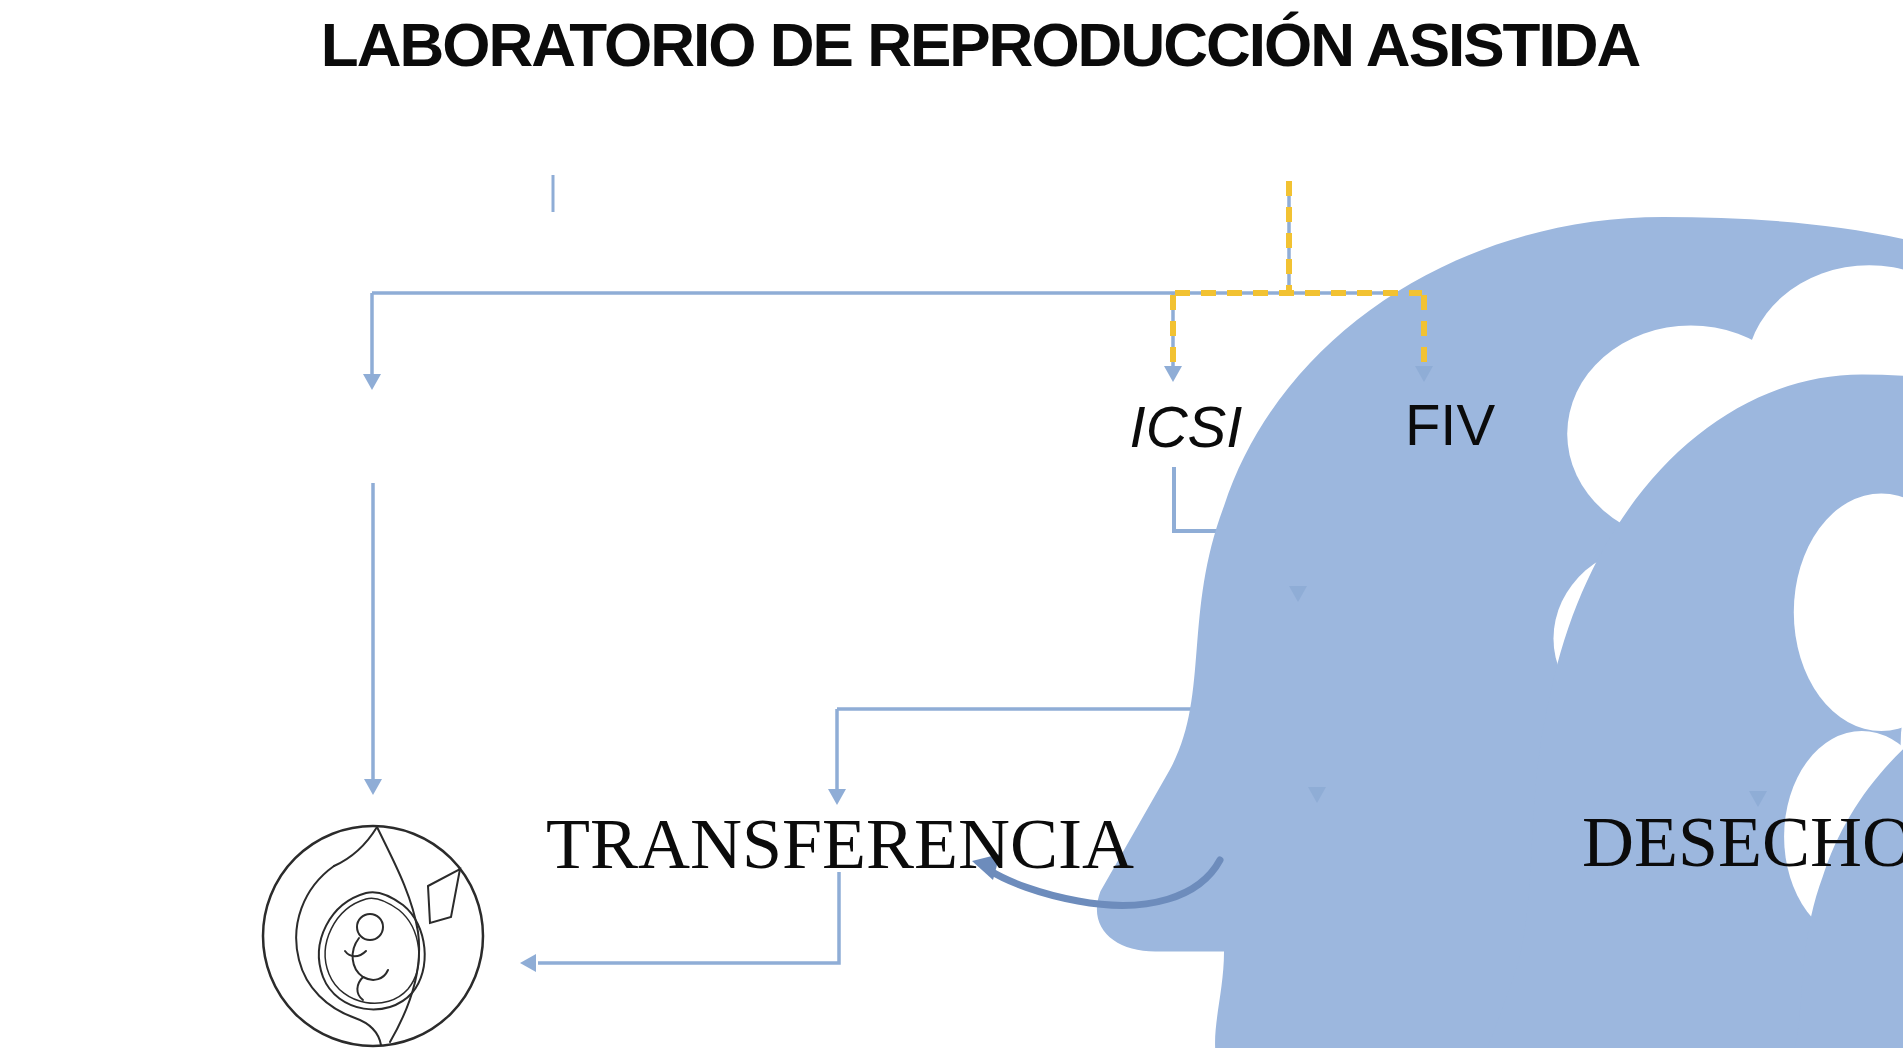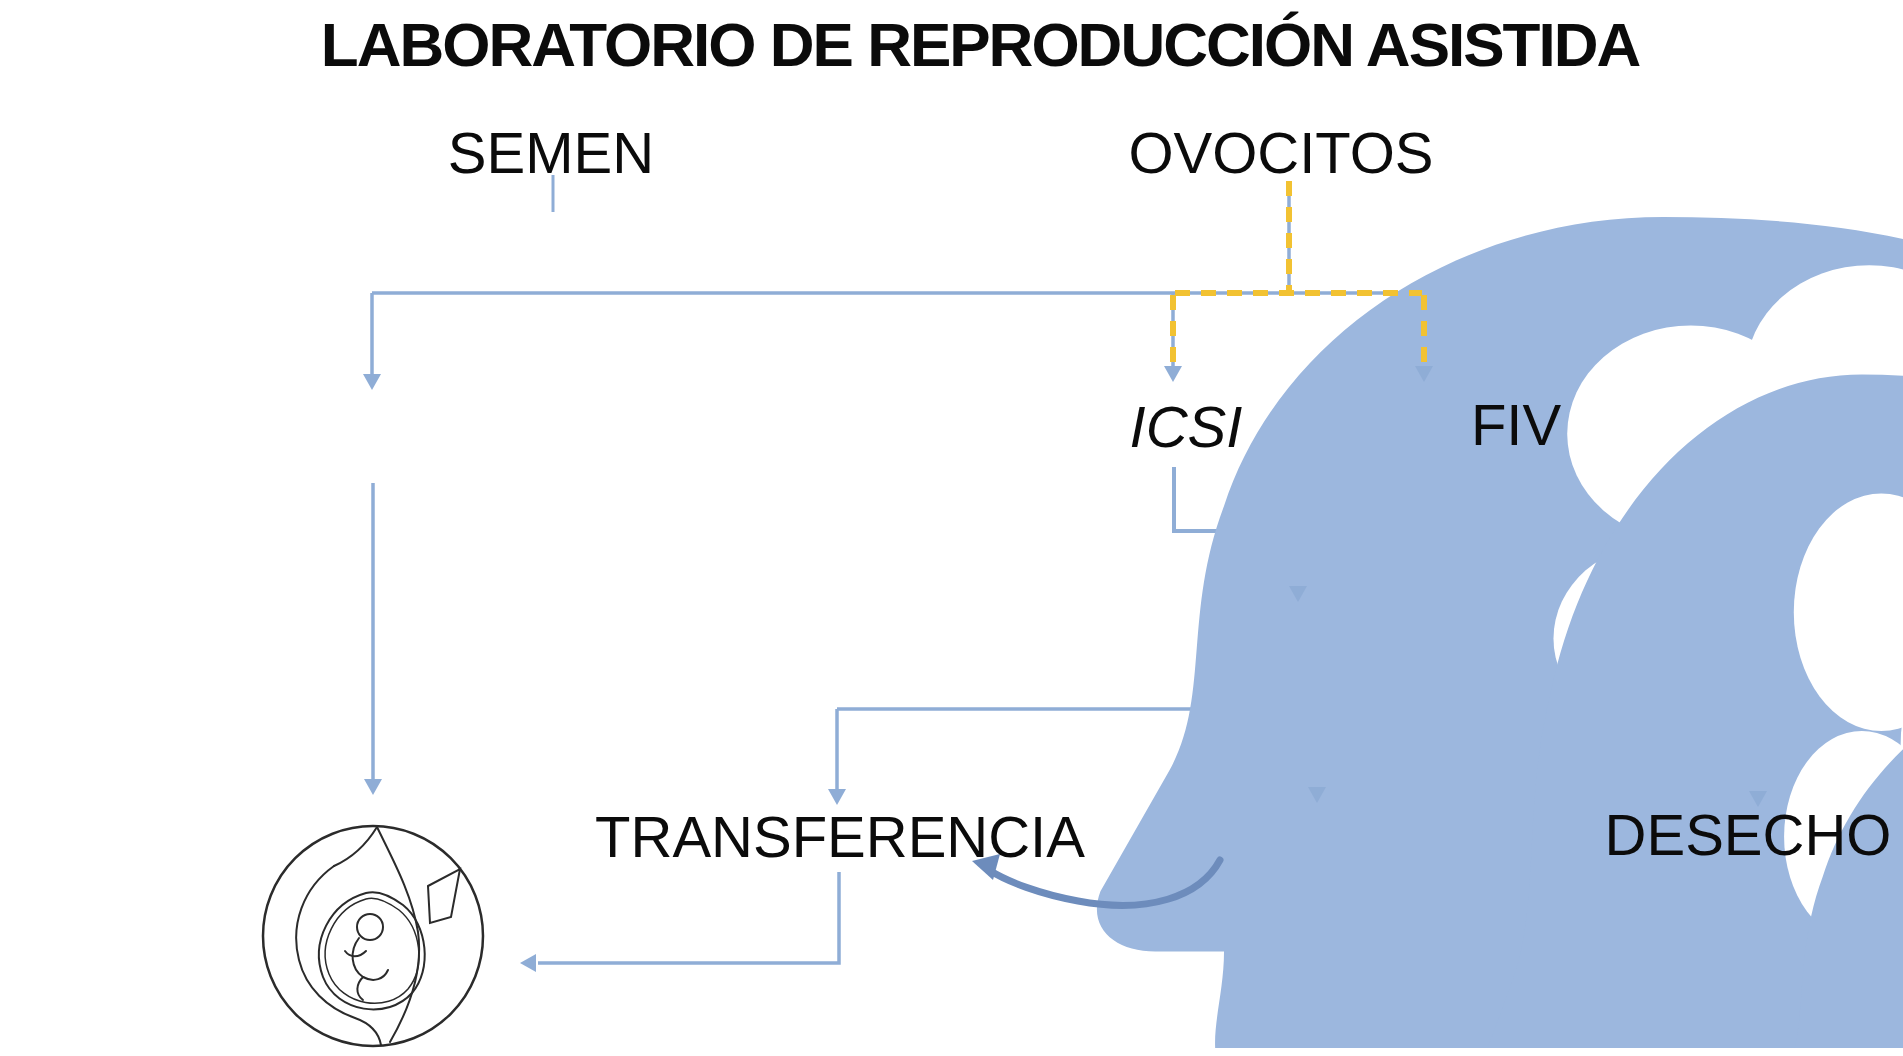--- a/index.html
+++ b/index.html
@@ -16,21 +16,21 @@
     transform:translateX(-50%);
     white-space:nowrap;
     color:#0b0b0b;
     line-height:1;
     font-weight:400;
     letter-spacing:0px;
   }
   .lbl-title{font-size:62px;font-weight:800;letter-spacing:-2px;}
   .lbl-node{font-size:58px;}
   .lbl-mid{font-size:56px;}
-  .lbl-bottom{font-size:58px;}
+  .lbl-bottom{font-size:72px;font-family:Liberation Serif, serif;}
 </style>
 </head>
 <body>
 
 <div id="canvas">
 
   <svg id="diagram-svg" width="1903" height="1056" viewBox="0 0 1903 1056">
     <defs>
       <symbol id="headicon" viewBox="0 0 100 100">
         <path d="M45,3 C30,3 17,13 13,27 C10,36 12,43 9,49 L4,59 C3,62 5,64 8,64 L13,64
@@ -123,28 +123,26 @@
       <path d="M366,899 C335,908 317,944 329,974 C342,1006 387,1013 408,989 C426,967 421,928 399,910 C388,902 376,896 366,899 Z" stroke-width="1.5"></path>
       <circle cx="370" cy="927" r="13"></circle>
       <path d="M359,938 C349,951 351,969 363,977 C356,984 355,994 363,1000"></path>
       <path d="M363,977 C374,983 384,979 388,970"></path>
       <path d="M366,951 C359,958 350,958 345,951"></path>
     </g>
   </svg>
 
   <div class="lbl lbl-title" style="left:980px;top:14px;">LABORATORIO DE REPRODUCCIÓN ASISTIDA</div>
 
-  <div class="lbl lbl-node" style="left:551px;top:124px;">SEMEN</div>
 
-  <div class="lbl lbl-node" style="left:1281px;top:124px;">OVOCITOS</div>
 
 
   <div class="lbl lbl-node" style="left:1186px;top:398px;font-style:italic;">ICSI</div>
 
-  <div class="lbl lbl-node" style="left:1516px;top:396px;">FIV</div>
+  <div class="lbl lbl-node" style="left:1450px;top:396px;">FIV</div>
 
 
   <div class="lbl lbl-bottom" style="left:840px;top:808px;">TRANSFERENCIA</div>
 
 
   <div class="lbl lbl-bottom" style="left:1748px;top:806px;">DESECHO</div>
 
 </div>
 
 </body></html>

